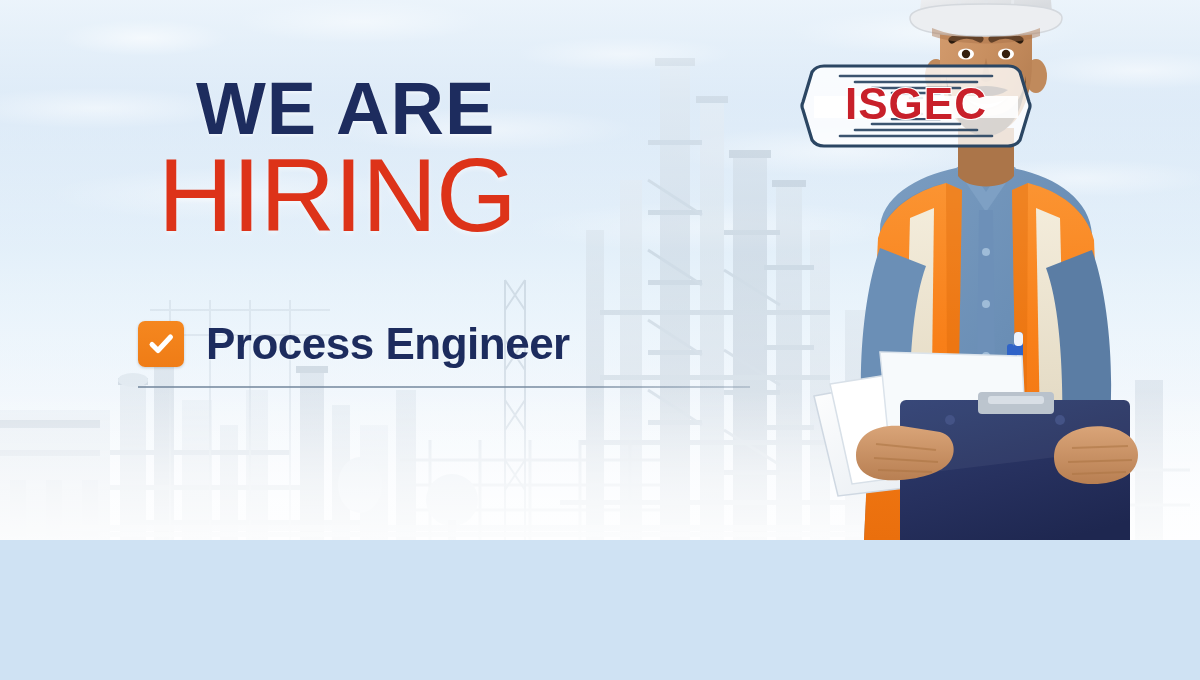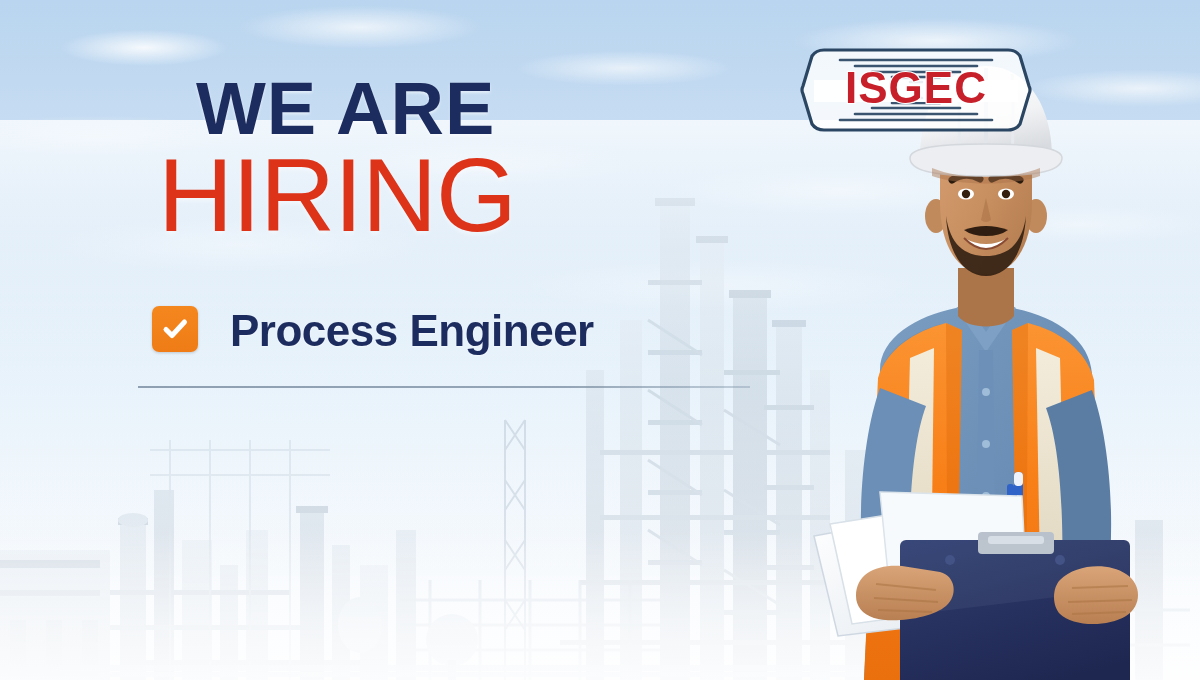--- a/index.html
+++ b/index.html
@@ -5,21 +5,21 @@
 <style>
   * { margin:0; padding:0; box-sizing:border-box; }
   html, body {
     width:1200px; height:680px;
     font-family:"Liberation Sans", sans-serif;
     overflow:hidden; background:#cfe2f3;
   }
 
   .banner {
     position:relative;
-    width:1200px; height:680px;
+    width:1200px; height:540px;
     overflow:hidden;
     background:linear-gradient(180deg,#b9d5ef 0%, #c6dcf2 18%, #d4e6f6 38%, #dfeef9 55%, #eaf3fb 72%, #f2f7fc 88%, #f6fafd 100%);
   }
 
   
   .sky {
     position:absolute; inset:0;
     background:
       radial-gradient(120px 26px at 12% 7%,  rgba(255,255,255,.85), rgba(255,255,255,0) 70%),
       radial-gradient(170px 30px at 30% 4%,  rgba(255,255,255,.70), rgba(255,255,255,0) 72%),
@@ -58,40 +58,40 @@
   }
   .hiring {
     font-size:104px; font-weight:normal; letter-spacing:-1px; line-height:.92;
     color:#dd3319; margin-left:-38px; margin-top:4px;
     font-family:"Liberation Sans", sans-serif;
     text-shadow:0 3px 4px rgba(255,255,255,.45);
   }
 
   
   .jobs { position:absolute; left:138px; top:306px; width:620px; z-index:30; }
-  .job-row { display:flex; align-items:flex-start; gap:32px; height:76px;margin-left:14px; }
+  .job-row { display:flex; align-items:center; gap:22px; height:76px; }
   .check-box {
     width:46px; height:46px; flex:0 0 46px; border-radius:7px;
     background:linear-gradient(180deg,#f5871f 0%, #ef7c16 100%);
     box-shadow:0 1px 3px rgba(0,0,0,.18);
     display:flex; align-items:center; justify-content:center;
   }
   .check-box svg { display:block; }
   .job-label {
     font-size:44px; font-weight:bold; color:#1d2c5e; letter-spacing:-.5px;
     white-space:nowrap; font-family:"Liberation Sans", sans-serif;
     text-shadow:0 1px 2px rgba(255,255,255,.5);
   }
   .job-divider {
     height:2px; width:612px; margin:4px 0 4px 0;
     background:linear-gradient(90deg, rgba(120,139,160,.80) 0%, rgba(120,139,160,.75) 70%, rgba(120,139,160,.35) 100%);
   }
 
   
-  .logo { position:absolute; left:800px; top:36px; width:232px; height:108px; z-index:40; }
+  .logo { position:absolute; left:800px; top:52px; width:232px; height:108px; z-index:40; }
   .logo svg { display:block; }
 
   
   .worker { position:absolute; right:20px; bottom:0; width:420px; height:640px; z-index:25; }
   .worker svg { display:block; width:100%; height:100%; }
 </style>
 </head>
 <body>
 
 <div class="banner">

